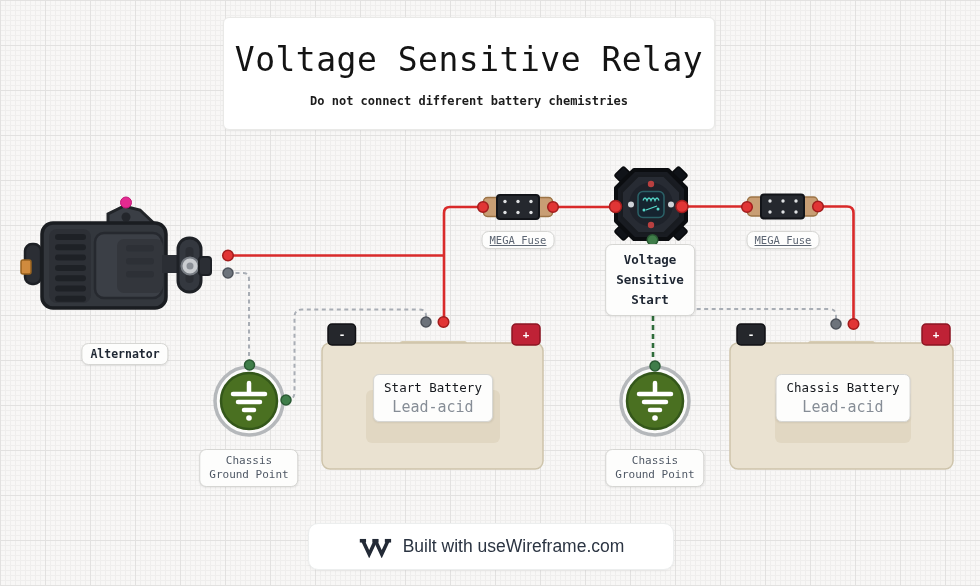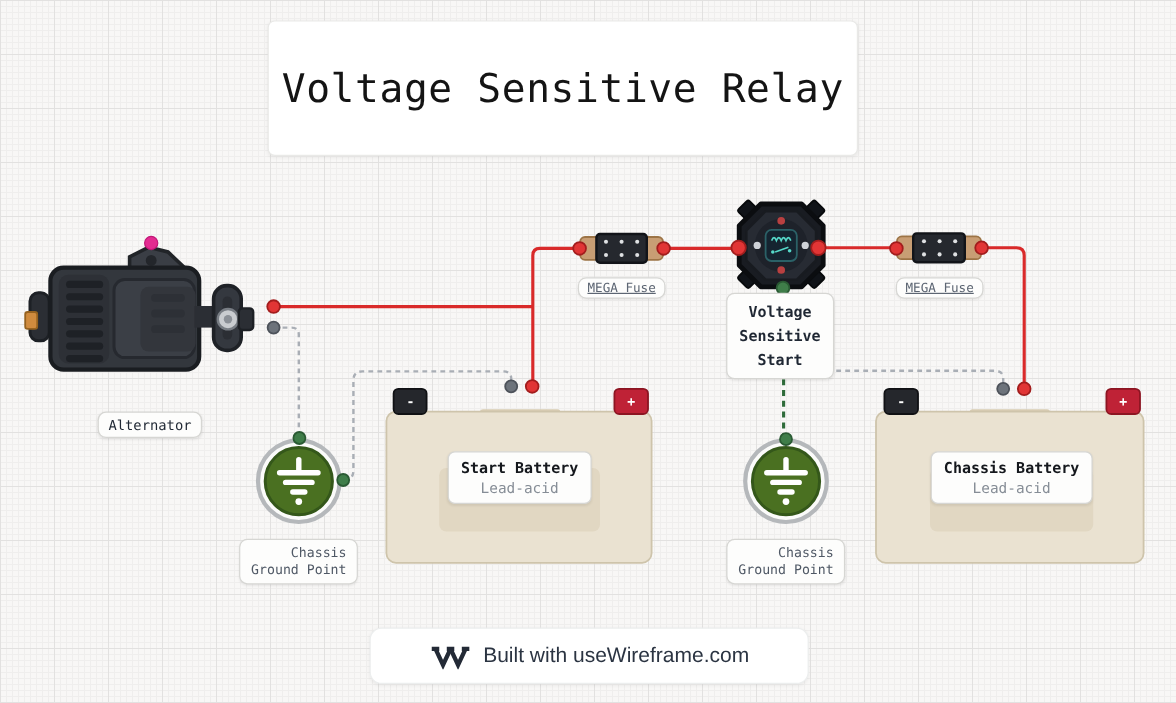--- a/index.html
+++ b/index.html
@@ -16,27 +16,27 @@
   }
   svg.scene{position:absolute;left:0;top:0;z-index:1;}
   .pill{
     position:absolute;transform:translate(-50%,-50%);
     background:#fdfdfc;border:1px solid #d6d6d3;border-radius:7px;
     box-shadow:0 1px 2px rgba(0,0,0,.07);
     text-align:center;white-space:nowrap;z-index:4;
     color:#1f2733;
   }
   .pill .line{display:block;}
-  .label-strong{font-weight:normal;font-size:11.5px;padding:3px 8px;}
+  .label-strong{font-weight:bold;font-size:11.5px;padding:3px 8px;}
   .label-soft{font-size:10.5px;color:#5d6673;padding:2px 7px;text-decoration:underline;}
-  .label-two{font-size:11px;color:#4f5865;padding:4px 9px;line-height:14px;text-align:right;}
+  .label-two{font-size:11px;color:#4f5865;padding:4px 9px;line-height:14px;}
   .label-vsr{font-weight:bold;font-size:12.5px;padding:5px 10px;line-height:20px;}
   .battery-pill{padding:5px 10px;border-radius:6px;}
-  .battery-pill .bat-name{font-weight:bold;font-size:12.5px;color:#15181d;display:block;}
-  .battery-pill .bat-chem{font-size:12px;color:#868d96;display:block;margin-top:3px;}
+  .battery-pill .bat-name{font-weight:normal;font-size:12.5px;color:#15181d;display:block;}
+  .battery-pill .bat-chem{font-size:15px;color:#868d96;display:block;margin-top:3px;}
   .title-card{
     position:absolute;left:223px;top:17px;width:490px;height:111px;z-index:4;
     background:#ffffff;border:1px solid #e9e9e7;border-radius:6px;
     box-shadow:0 1px 3px rgba(0,0,0,.05);
     display:flex;flex-direction:column;align-items:center;justify-content:center;gap:15px;
   }
   .title-card .title{font-size:33px;color:#141414;letter-spacing:.5px;}
   .title-card .subtitle{font-size:12px;color:#1c1c1c;font-weight:bold;}
   .footer-card{
     position:absolute;left:308px;top:523px;width:364px;height:45px;z-index:4;
@@ -222,20 +222,21 @@
         <circle cx="286" cy="400" r="5"></circle>
         <circle cx="652.5" cy="240" r="5.3"></circle>
         <circle cx="655" cy="366" r="5"></circle>
       </g>
       <circle cx="126" cy="202.5" r="5.5" fill="#e32a90" stroke="#c11677" stroke-width="1"></circle>
     </g>
   </svg>
 
   <div class="title-card">
     <div class="title">Voltage Sensitive Relay</div>
+    <div class="subtitle">Do not connect different battery chemistries</div>
   </div>
 
   <div class="pill label-strong" style="left:125px;top:354px;">Alternator</div>
 
   <div class="pill label-soft" style="left:518px;top:240px;">MEGA Fuse</div>
   <div class="pill label-soft" style="left:783px;top:240px;">MEGA Fuse</div>
 
   <div class="pill label-vsr" style="left:650px;top:280px;">
     <span class="line">Voltage</span>
     <span class="line">Sensitive</span>

